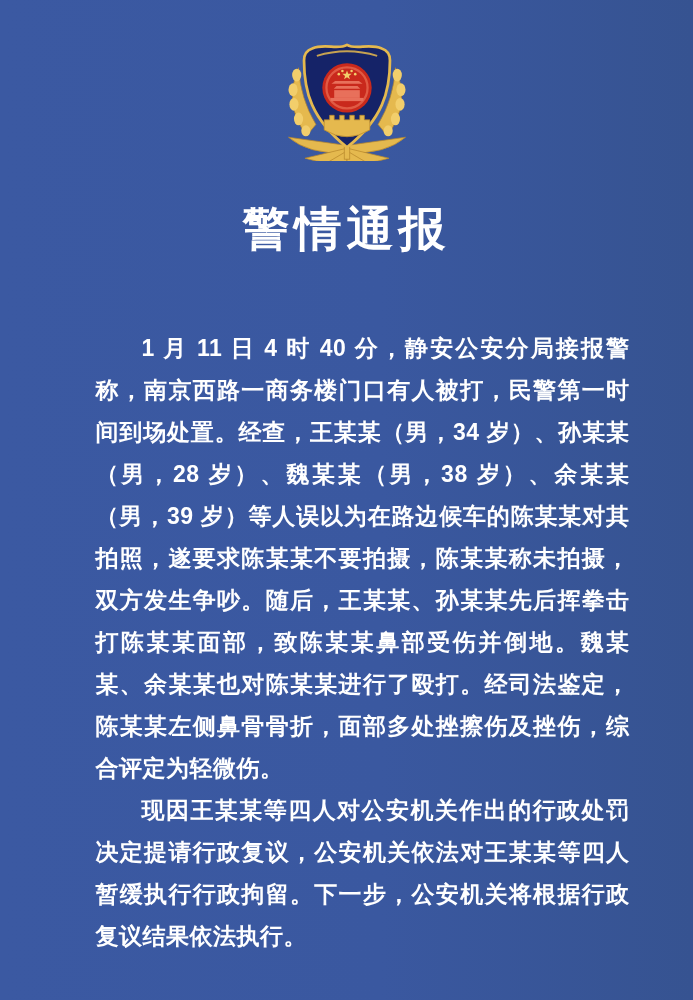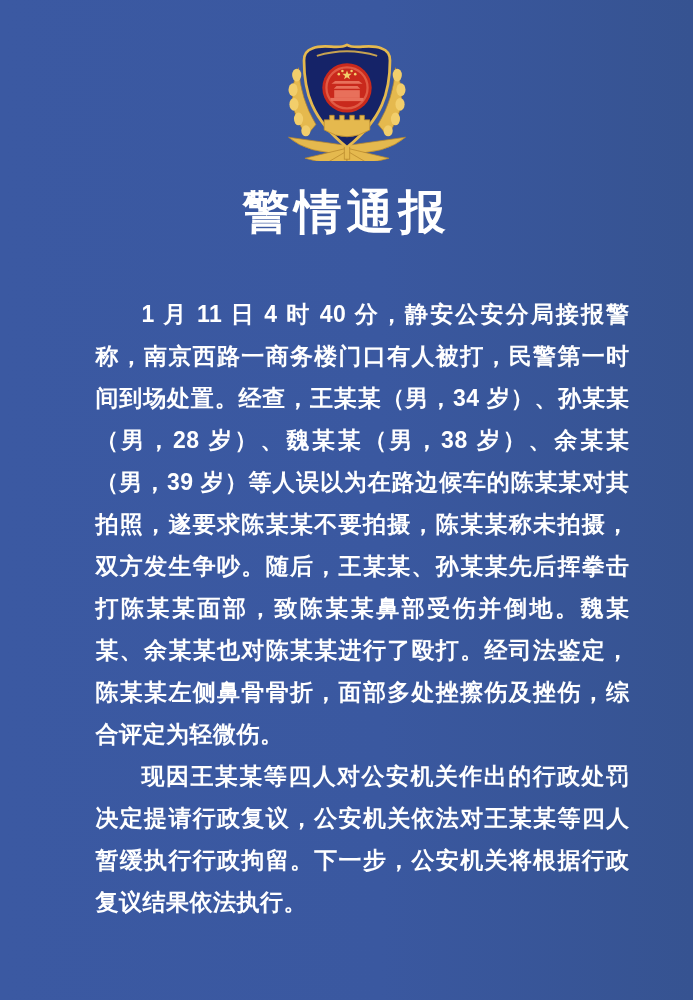--- a/index.html
+++ b/index.html
@@ -10,20 +10,21 @@
     height: 1000px;
     margin: 0 auto;
     background: linear-gradient(90deg, #3b59a2 0%, #3a58a0 55%, #365391 100%);
     color: #ffffff;
     font-family: "Liberation Sans", "DejaVu Sans", sans-serif;
     font-weight: 700;
     display: flex;
     flex-direction: column;
     align-items: center;
     overflow: hidden;
+    gap: 17px;
   }
   .emblem {
     margin-top: 33px;
     width: 150px;
     height: 128px;
     flex: 0 0 auto;
   }
   .title {
     margin-top: 22px;
     font-size: 47px;

